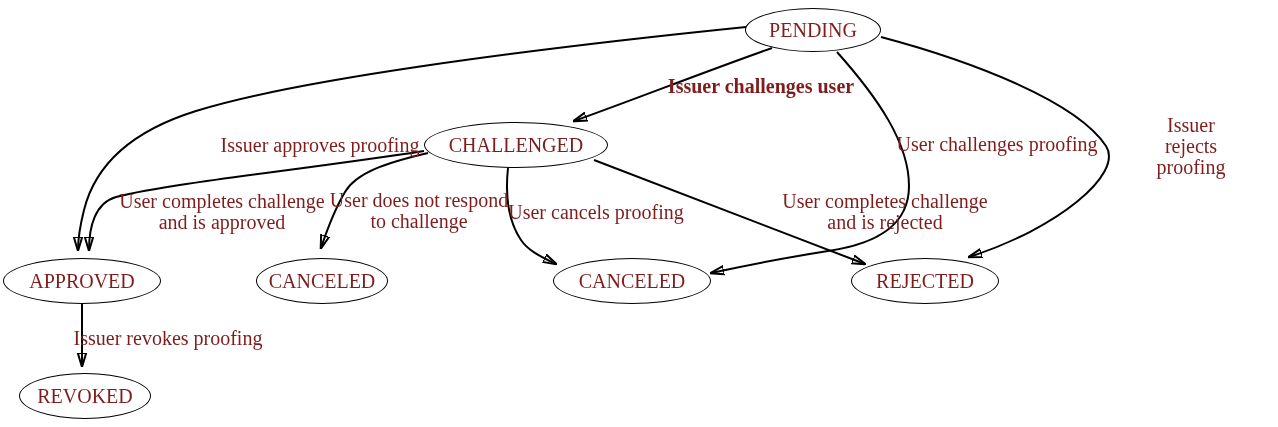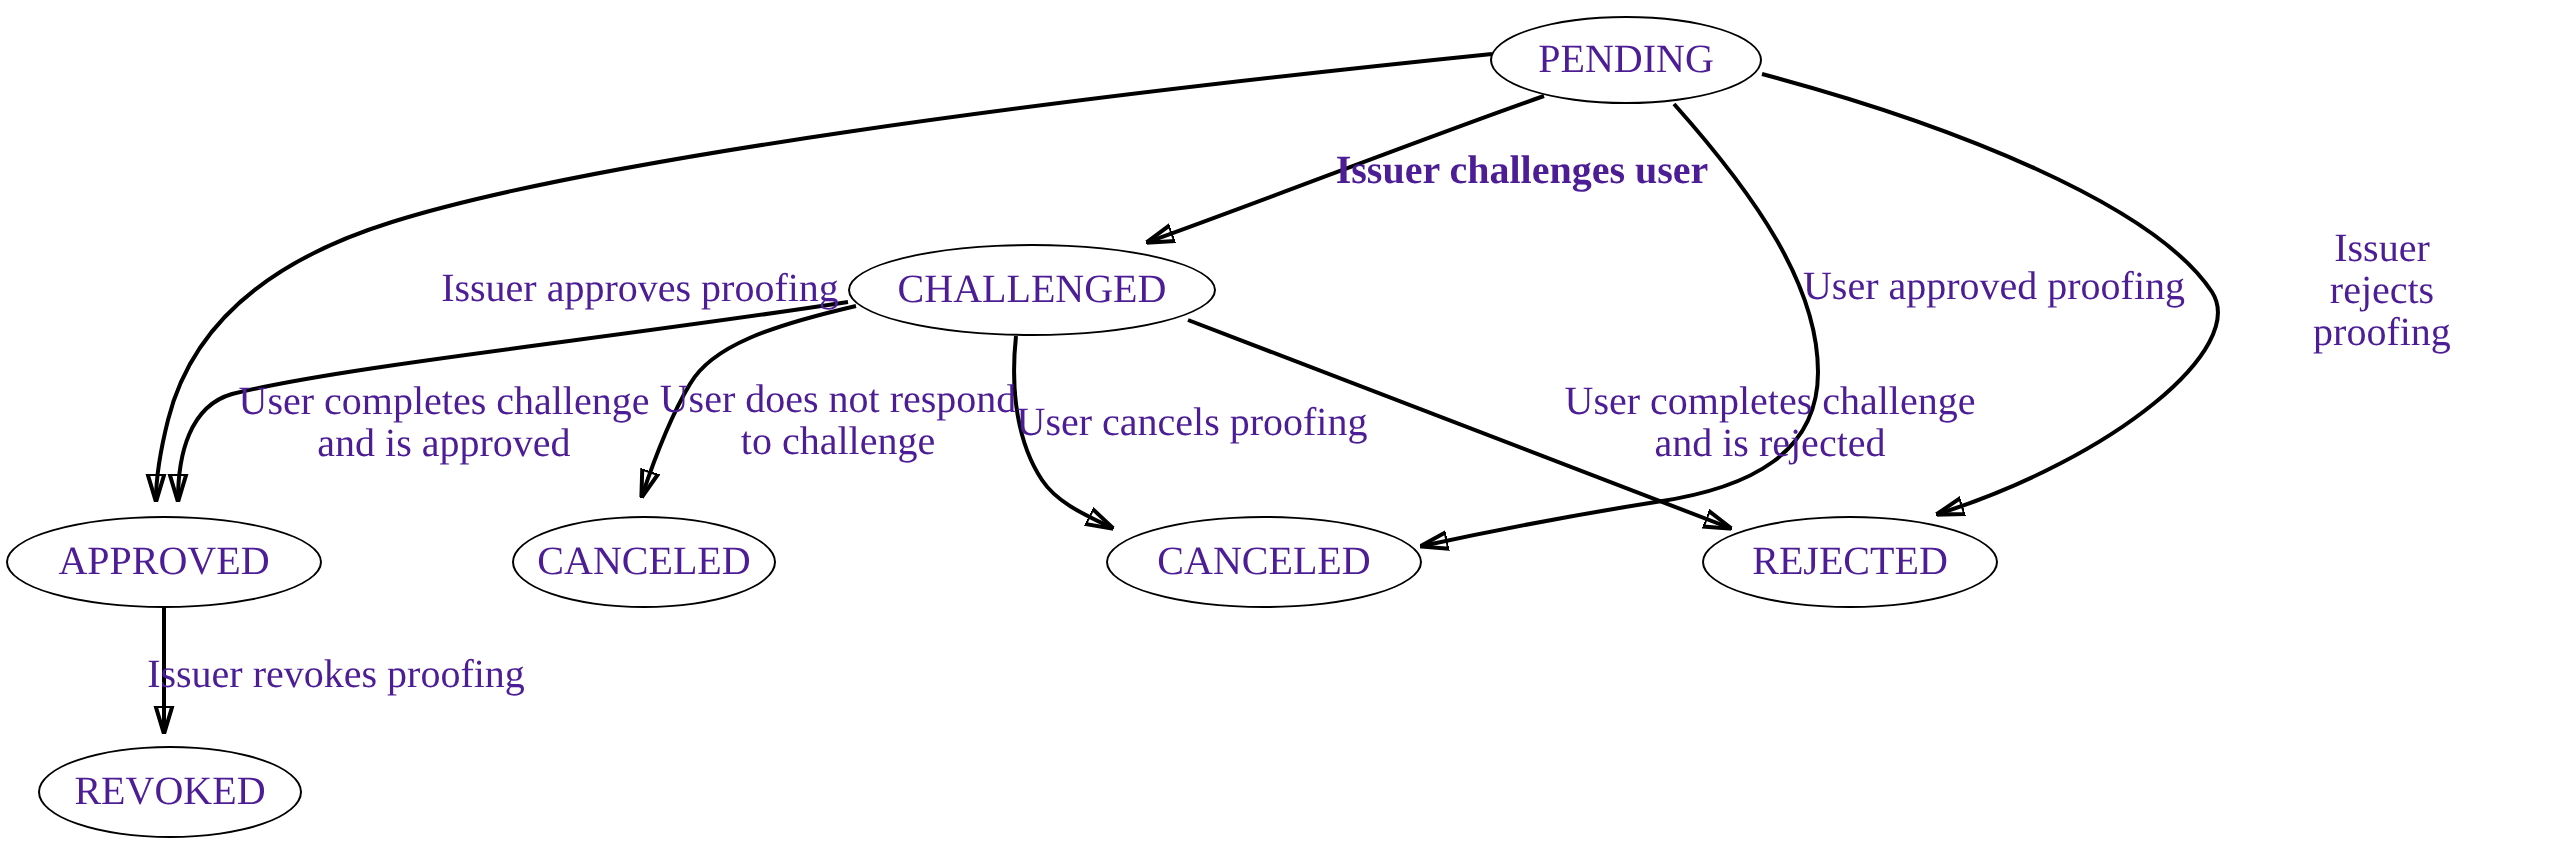--- a/index.html
+++ b/index.html
@@ -6,21 +6,21 @@
     margin: 0;
     padding: 0;
     background: #ffffff;
   }
   .canvas {
     position: relative;
     width: 1278px;
     height: 427px;
     background: #ffffff;
     font-family: "Liberation Serif", "DejaVu Serif", serif;
-    color: #4c1d95;
+    color: #7f1d1d;
     overflow: hidden;
   }
   .edge-layer {
     position: absolute;
     left: 0;
     top: 0;
   }
   .edge-layer path {
     fill: none;
     stroke: #000000;
@@ -89,21 +89,21 @@
   </div>
   <div class="node" style="left:19px;  top:373px; width:132px; height:46px;">
     <span>REVOKED</span>
   </div>
   <div class="node" style="left:851px; top:258px; width:148px; height:46px;">
     <span>REJECTED</span>
   </div>
 
   <div class="edge-label" style="left:761px;  top:86px;font-weight:bold;">Issuer challenges user</div>
   <div class="edge-label" style="left:320px;  top:145px;">Issuer approves proofing</div>
-  <div class="edge-label" style="left:997px;  top:144px;">User approved proofing</div>
+  <div class="edge-label" style="left:997px;  top:144px;">User challenges proofing</div>
   <div class="edge-label" style="left:1191px; top:146px;">Issuer rejects proofing</div>
   <div class="edge-label" style="left:222px;  top:212px;">User completes challenge
 and is approved</div>
   <div class="edge-label" style="left:419px;  top:211px;">User does not respond
 to challenge</div>
   <div class="edge-label" style="left:596px;  top:212px;">User cancels proofing</div>
   <div class="edge-label" style="left:885px;  top:212px;">User completes challenge
 and is rejected</div>
   <div class="edge-label" style="left:168px;  top:338px;">Issuer revokes proofing</div>
 

